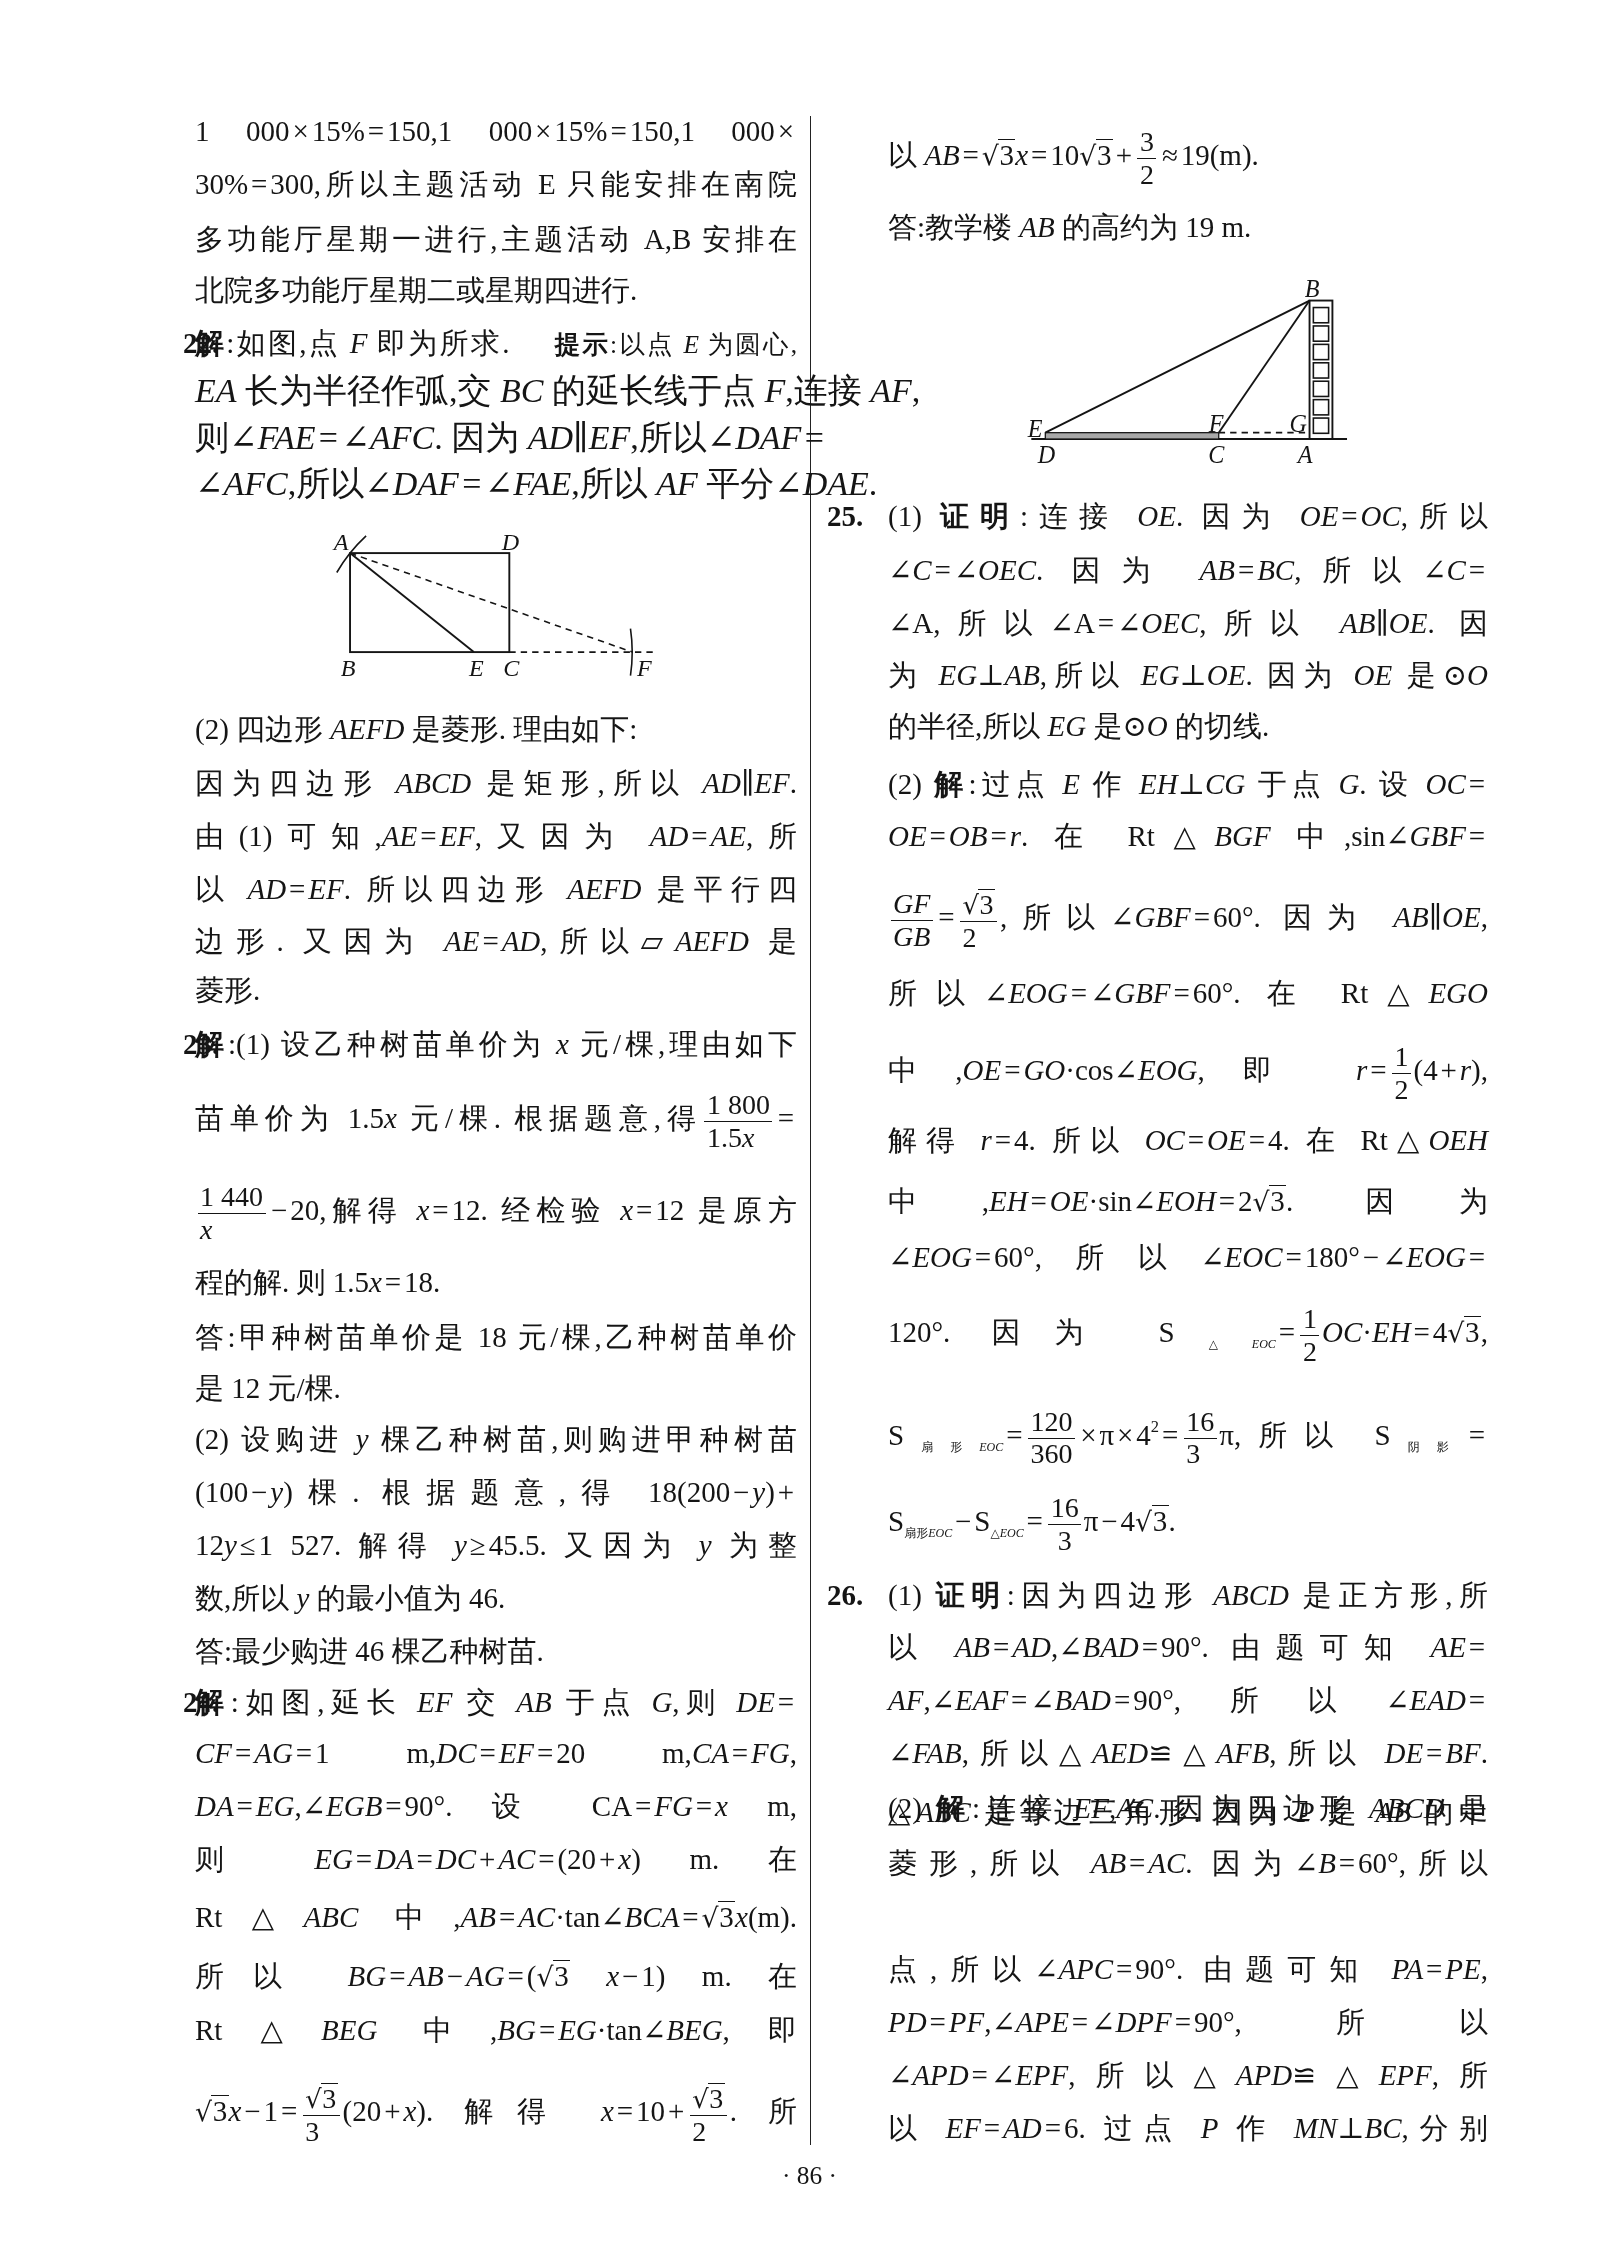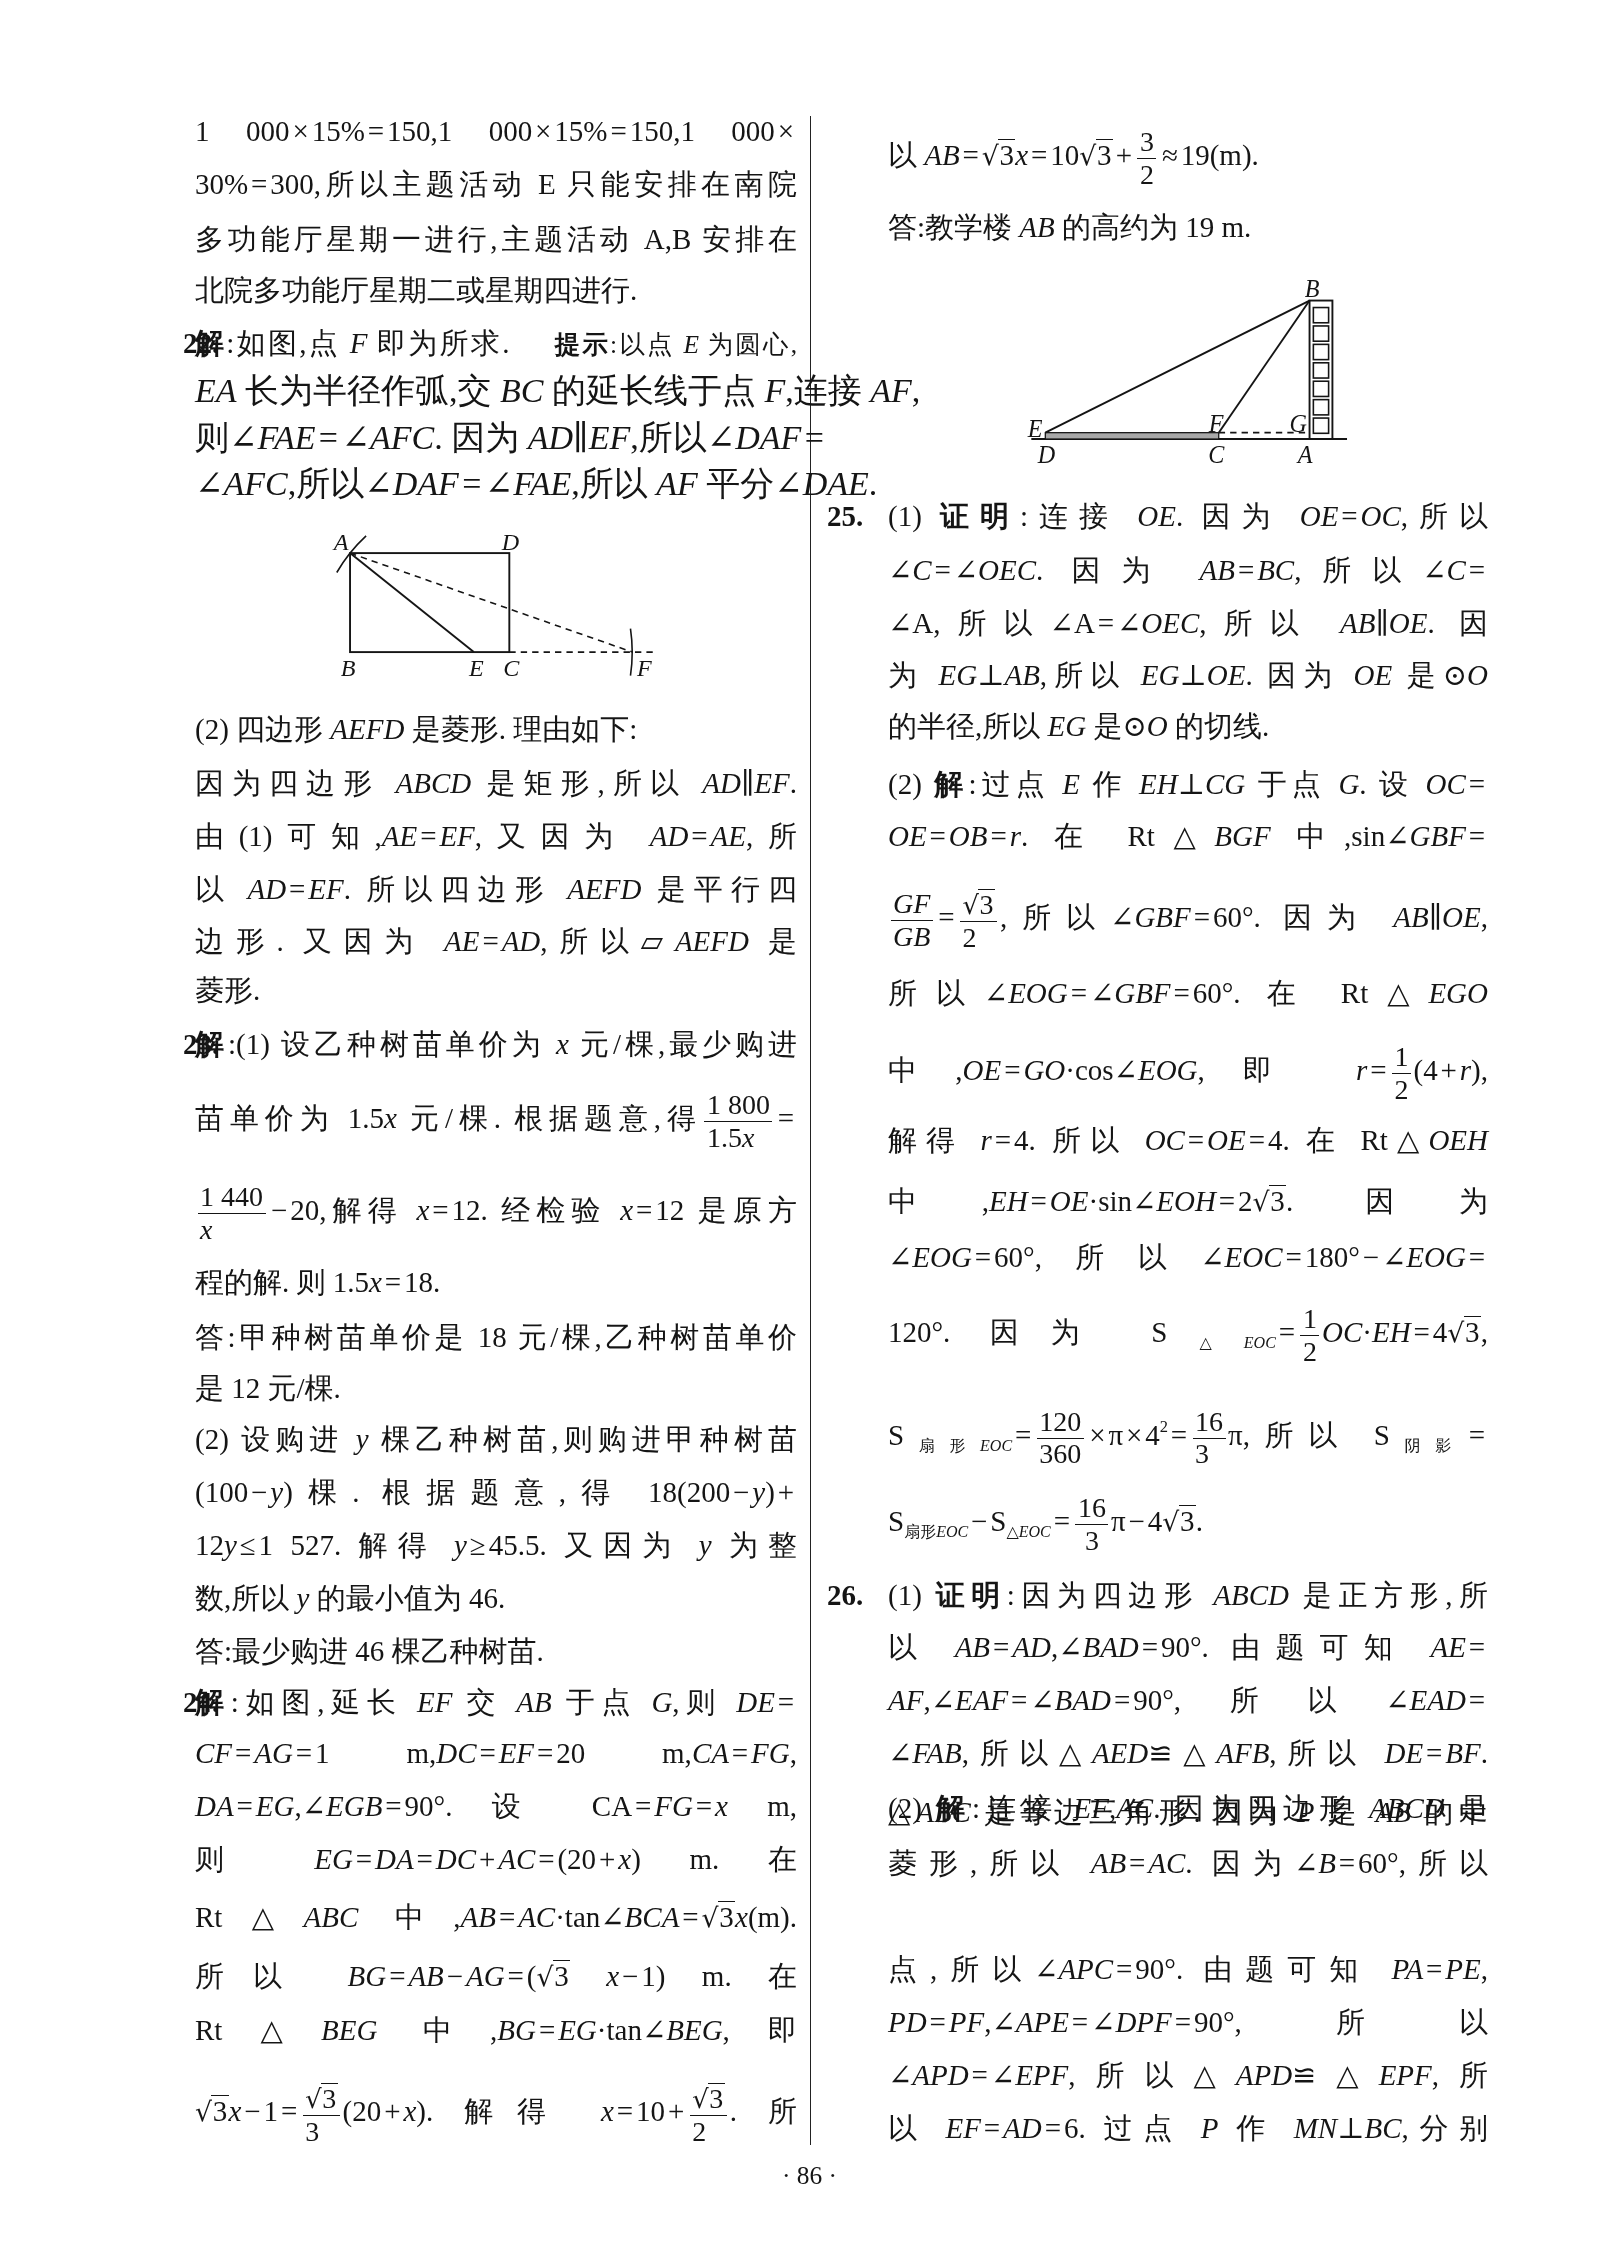--- a/index.html
+++ b/index.html
@@ -52,21 +52,21 @@
   .frac .den { border-top: 1.3px solid #151515; }
   .sqrt { white-space: nowrap; }
   .radical { font-family: "DejaVu Serif", serif; font-size: 0.92em; }
   .radicand {
     display: inline-block;
     border-top: 1.3px solid #151515;
     line-height: 1;
     padding: 1.3px 1.3px 0;
     margin-left: -0.6px;
   }
-  .sub { font-size: 16px; vertical-align: -6.4px; }
+  .sub { font-size: 12px; vertical-align: -6.4px; }
   .sup { font-size: 16.5px; vertical-align: 12.7px; }
   .divider {
     position: absolute;
     left: 810px;
     top: 116px;
     width: 1.3px;
     height: 2029px;
     background: #222222;
   }
   .diagram { position: absolute; overflow: visible; }
@@ -122,21 +122,21 @@
     </svg>
 
     <div class="line lc part" style="top:703px"><span class="run"><span class="txt">(2) 四边形 </span><span class="var">AEFD</span><span class="txt"> 是菱形. 理由如下:</span></span></div>
     <div class="line lc full" style="top:757px"><span class="run"><span class="txt">因为四边形 </span><span class="var">ABCD</span><span class="txt"> 是矩形,所以 </span><span class="var">AD</span><span class="txt">∥</span><span class="var">EF</span><span class="txt">.</span></span></div>
     <div class="line lc full" style="top:810px"><span class="run"><span class="txt">由(1)可知,</span><span class="var">AE</span><span class="op">=</span><span class="var">EF</span><span class="txt">,又因为 </span><span class="var">AD</span><span class="op">=</span><span class="var">AE</span><span class="txt">,所</span></span></div>
     <div class="line lc full" style="top:863px"><span class="run"><span class="txt">以 </span><span class="var">AD</span><span class="op">=</span><span class="var">EF</span><span class="txt">. 所以四边形 </span><span class="var">AEFD</span><span class="txt"> 是平行四</span></span></div>
     <div class="line lc full" style="top:915px"><span class="run"><span class="txt">边形. 又因为 </span><span class="var">AE</span><span class="op">=</span><span class="var">AD</span><span class="txt">,所以▱</span><span class="var">AEFD</span><span class="txt"> 是</span></span></div>
     <div class="line lc part" style="top:964px"><span class="run"><span class="txt">菱形.</span></span></div>
 
     <div class="qnum ql" style="top:1018px">23.</div>
-    <div class="line lc full" style="top:1018px"><span class="bold"><span class="txt">解</span></span><span class="run"><span class="txt">:(1) 设乙种树苗单价为 </span><span class="var">x</span><span class="txt"> 元/棵,最少购进</span></span></div>
+    <div class="line lc full" style="top:1018px"><span class="bold"><span class="txt">解</span></span><span class="run"><span class="txt">:(1) 设乙种树苗单价为 </span><span class="var">x</span><span class="txt"> 元/棵,理由如下</span></span></div>
     <div class="line lc full" style="top:1092px"><span class="run"><span class="txt">苗单价为 1.5</span><span class="var">x</span><span class="txt"> 元/棵. 根据题意,得</span></span><span class="frac"><span class="num"><span class="run"><span class="txt">1 800</span></span></span><span class="den"><span class="run"><span class="txt">1.5</span><span class="var">x</span></span></span></span><span class="run"><span class="op">=</span></span></div>
     <div class="line lc full" style="top:1184px"><span class="frac"><span class="num"><span class="run"><span class="txt">1 440</span></span></span><span class="den"><span class="run"><span class="var">x</span></span></span></span><span class="run"><span class="op">−</span><span class="txt">20,解得 </span><span class="var">x</span><span class="op">=</span><span class="txt">12. 经检验 </span><span class="var">x</span><span class="op">=</span><span class="txt">12 是原方</span></span></div>
     <div class="line lc part" style="top:1256px"><span class="run"><span class="txt">程的解. 则 1.5</span><span class="var">x</span><span class="op">=</span><span class="txt">18.</span></span></div>
     <div class="line lc full" style="top:1311px"><span class="run"><span class="txt">答:甲种树苗单价是 18 元/棵,乙种树苗单价</span></span></div>
     <div class="line lc part" style="top:1362px"><span class="run"><span class="txt">是 12 元/棵.</span></span></div>
     <div class="line lc full" style="top:1413px"><span class="run"><span class="txt">(2) 设购进 </span><span class="var">y</span><span class="txt"> 棵乙种树苗,则购进甲种树苗</span></span></div>
     <div class="line lc full" style="top:1466px"><span class="run"><span class="txt">(100</span><span class="op">−</span><span class="var">y</span><span class="txt">)棵. 根据题意,得 18(200</span><span class="op">−</span><span class="var">y</span><span class="txt">)</span><span class="op">+</span></span></div>
     <div class="line lc full" style="top:1519px"><span class="run"><span class="txt">12</span><span class="var">y</span><span class="op">≤</span><span class="txt">1 527. 解得 </span><span class="var">y</span><span class="op">≥</span><span class="txt">45.5. 又因为 </span><span class="var">y</span><span class="txt"> 为整</span></span></div>
     <div class="line lc part" style="top:1572px"><span class="run"><span class="txt">数,所以 </span><span class="var">y</span><span class="txt"> 的最小值为 46.</span></span></div>
     <div class="line lc part" style="top:1625px"><span class="run"><span class="txt">答:最少购进 46 棵乙种树苗.</span></span></div>

